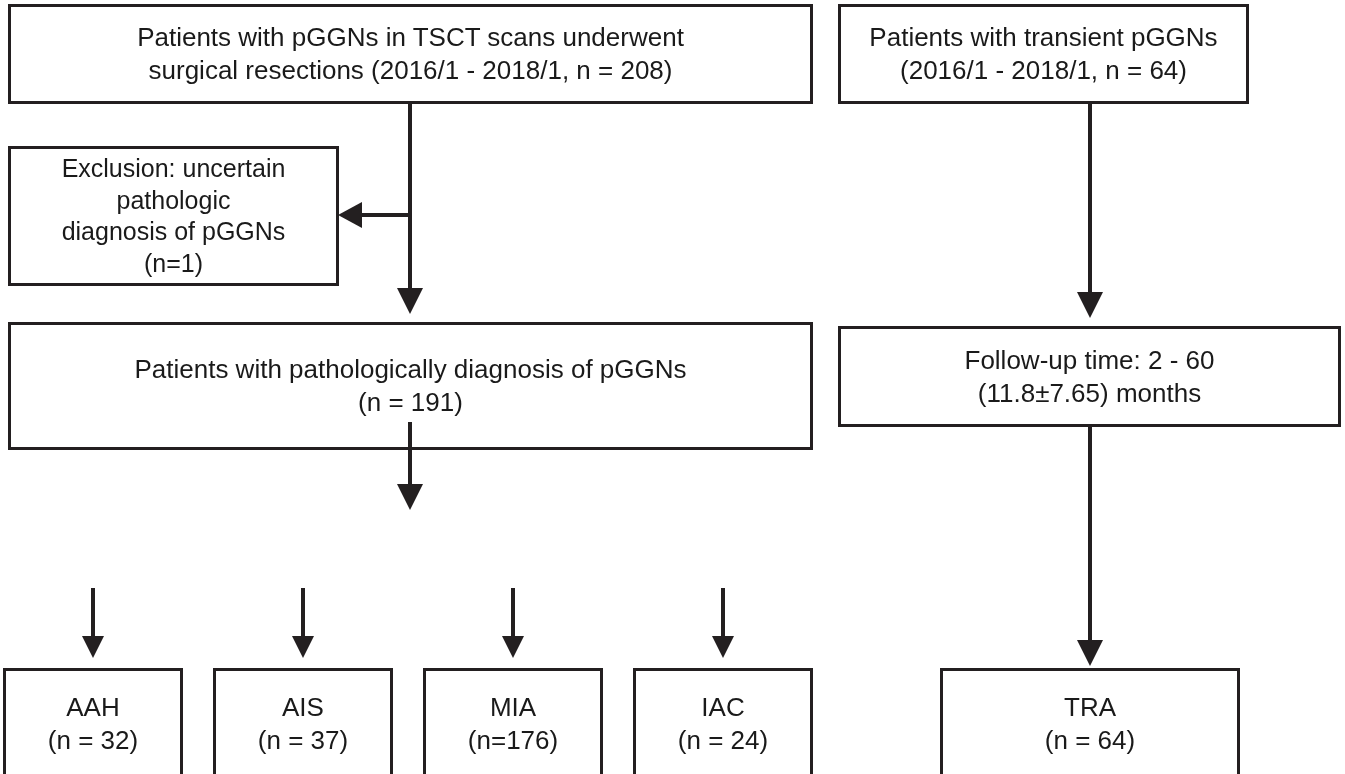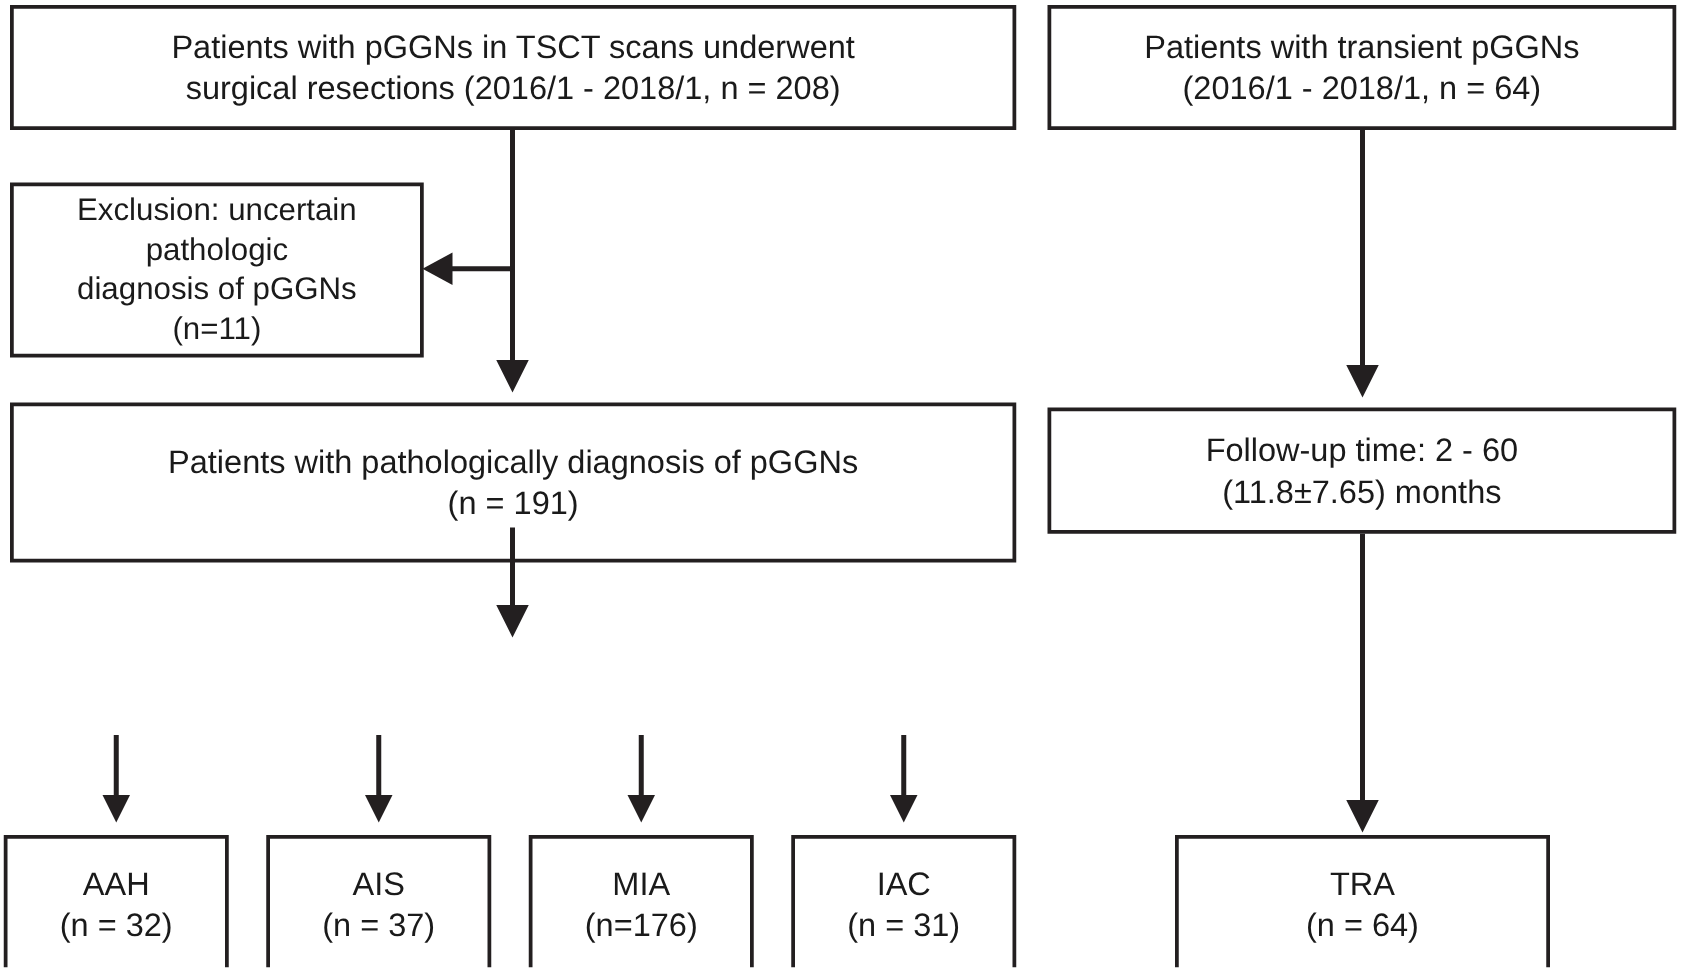--- a/index.html
+++ b/index.html
@@ -78,21 +78,21 @@
 surgical resections (2016/1 - 2018/1, n = 208)</span>
   </div>
 
   <div class="vline" style="left:408px; top:104px; height:190px;"></div>
   <div class="arrow-down" style="left:397px; top:288px;"></div>
 
   <div class="node f25" style="left:8px; top:146px; width:331px; height:140px;">
     <span class="txt">Exclusion: uncertain
 pathologic
 diagnosis of pGGNs
-(n=11)</span>
+(n=1)</span>
   </div>
 
   <div class="hline" style="left:360px; top:213px; width:50px;"></div>
   <div class="arrow-left" style="left:338px; top:202px;"></div>
 
   <div class="node f26" style="left:8px; top:322px; width:805px; height:128px;">
     <span class="txt">Patients with pathologically diagnosis of pGGNs
 (n = 191)</span>
   </div>
 
@@ -122,24 +122,24 @@
 (n = 37)</span>
   </div>
 
   <div class="node f26" style="left:423px; top:668px; width:180px; height:112px;">
     <span class="txt">MIA
 (n=176)</span>
   </div>
 
   <div class="node f26" style="left:633px; top:668px; width:180px; height:112px;">
     <span class="txt">IAC
-(n = 31)</span>
+(n = 24)</span>
   </div>
 
-  <div class="node f26" style="left:838px; top:4px; width:503px; height:100px;">
+  <div class="node f26" style="left:838px; top:4px; width:411px; height:100px;">
     <span class="txt">Patients with transient  pGGNs
 (2016/1 - 2018/1, n = 64)</span>
   </div>
 
   <div class="vline" style="left:1088px; top:104px; height:194px;"></div>
   <div class="arrow-down" style="left:1077px; top:292px;"></div>
 
   <div class="node f26" style="left:838px; top:326px; width:503px; height:101px;">
     <span class="txt">Follow-up time: 2 - 60
 (11.8±7.65) months</span>

